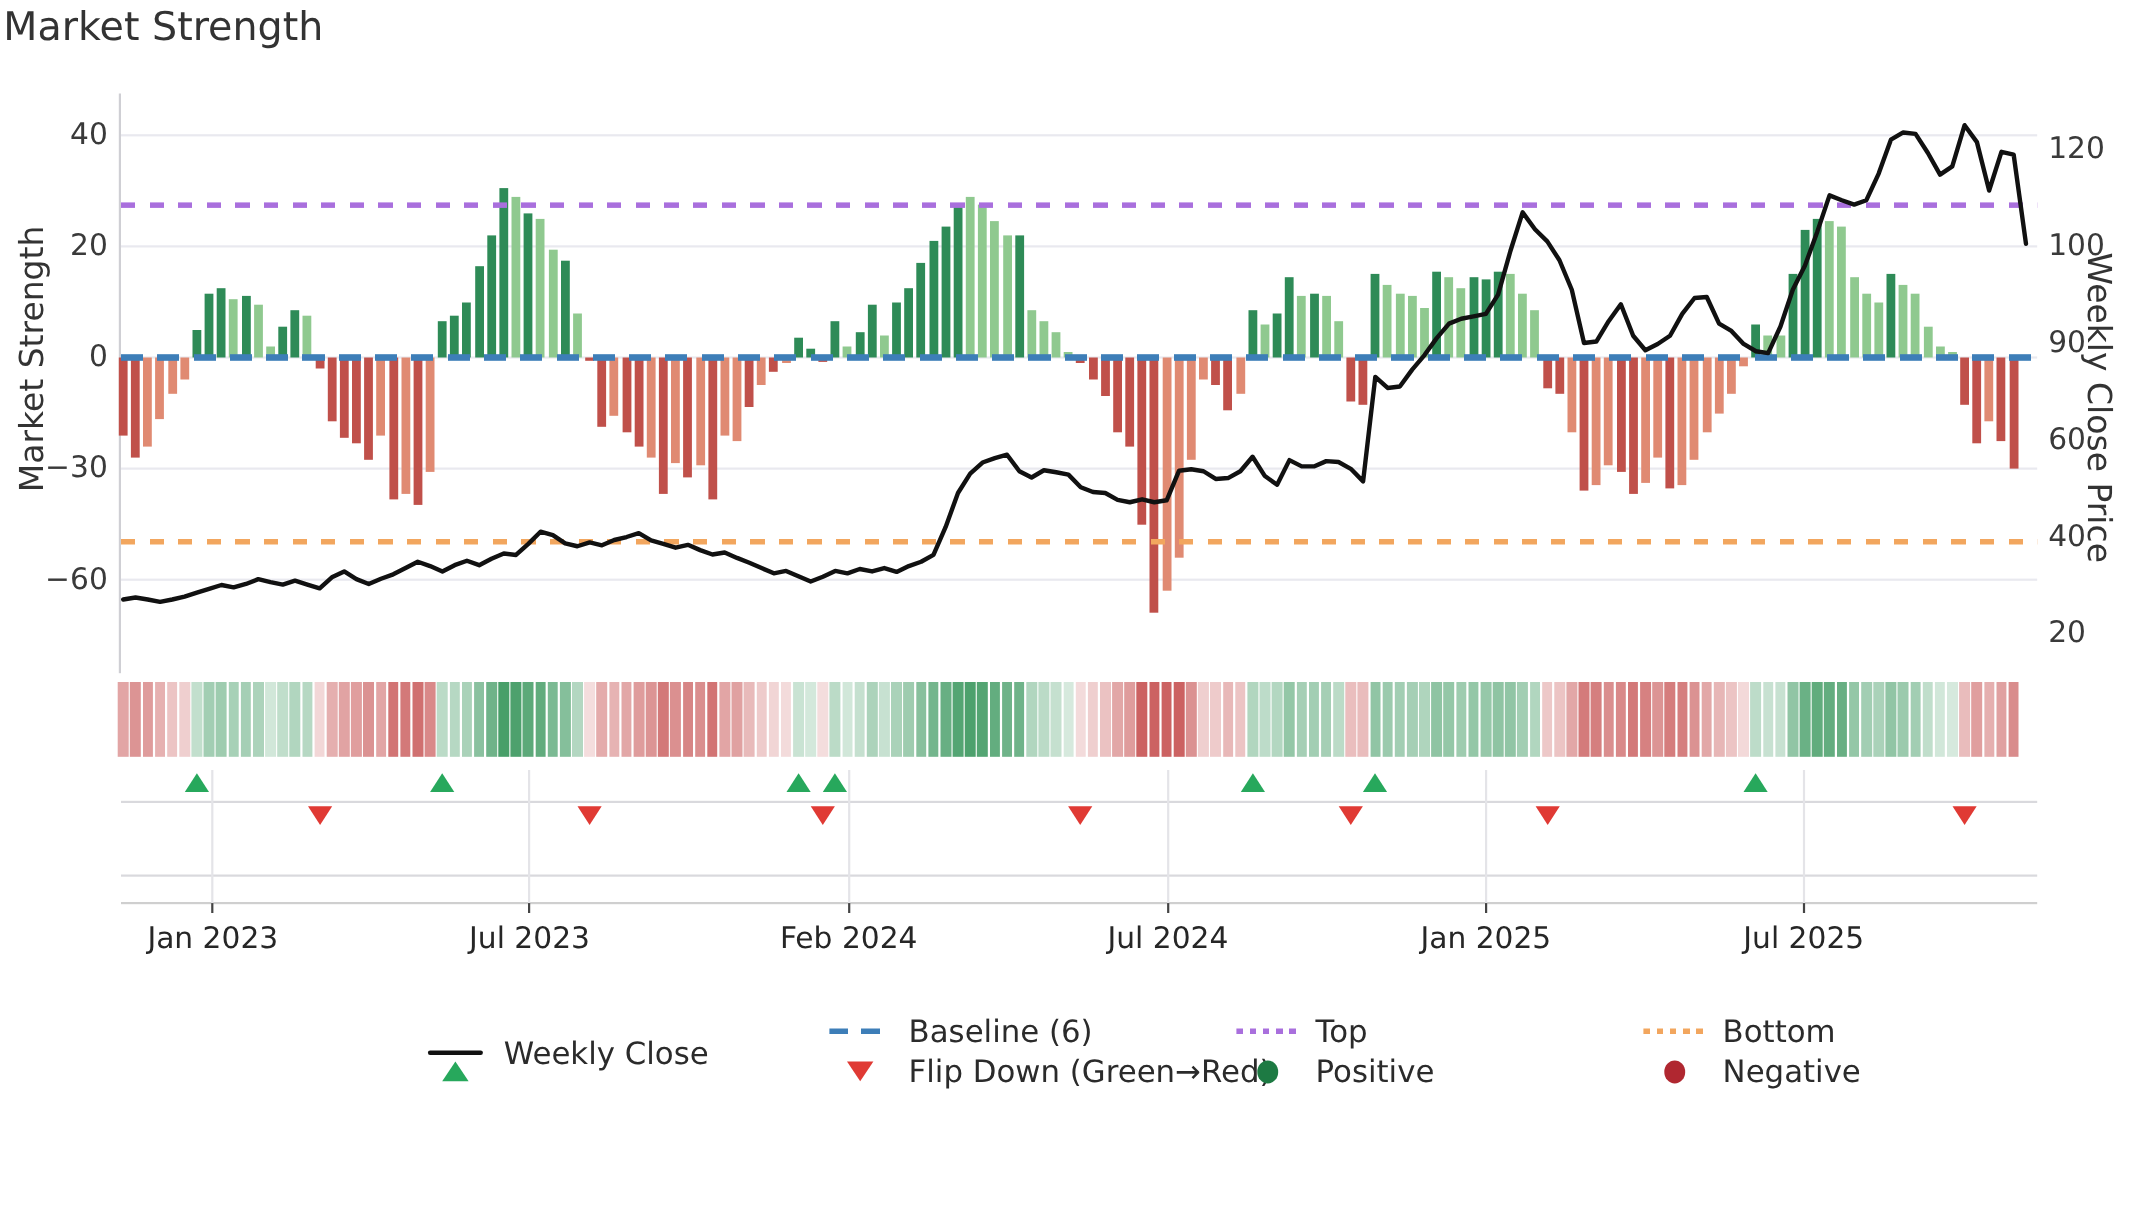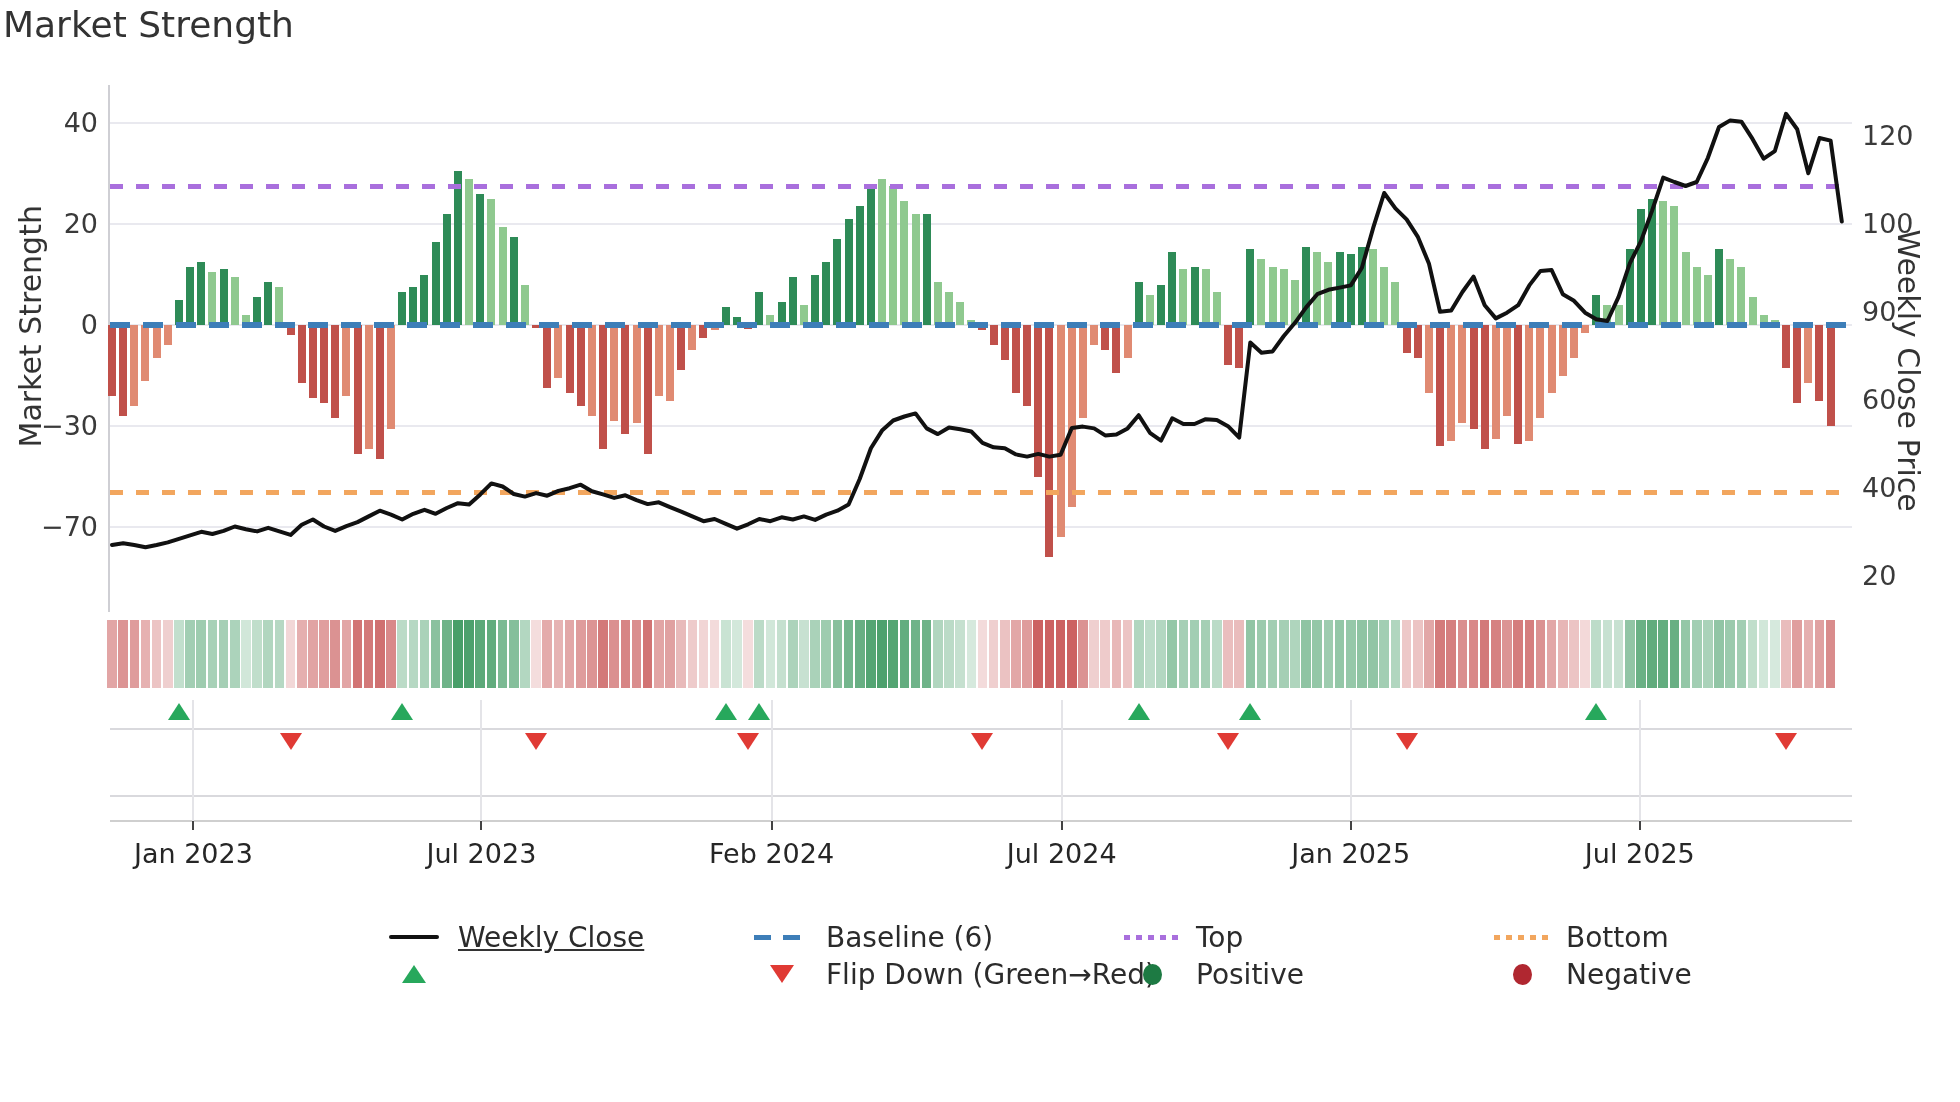--- a/index.html
+++ b/index.html
@@ -46,21 +46,21 @@
       <div class="gridline" style="left: 110px; width: 1742px; top: 122px;"></div>
       <div class="gridline" style="left: 110px; width: 1742px; top: 223px;"></div>
       <div class="gridline" style="left: 110px; width: 1742px; top: 324px;"></div>
       <div class="gridline" style="left: 110px; width: 1742px; top: 425px;"></div>
       <div class="gridline" style="left: 110px; width: 1742px; top: 526px;"></div>
       <div class="spine" style="left: 108px; top: 85px; width: 2px; height: 527px;"></div>
       <div class="ticklabel leftax" style="left: 8px; top: 107px;">40</div>
       <div class="ticklabel leftax" style="left: 8px; top: 208px;">20</div>
       <div class="ticklabel leftax" style="left: 8px; top: 309px;">0</div>
       <div class="ticklabel leftax" style="left: 8px; top: 410px;">−30</div>
-      <div class="ticklabel leftax" style="left: 8px; top: 511px;">−70</div>
+      <div class="ticklabel leftax" style="left: 8px; top: 511px;">−60</div>
       <div class="ticklabel" style="left: 1862px; top: 119.8px;">120</div>
       <div class="ticklabel" style="left: 1862px; top: 207.8px;">100</div>
       <div class="ticklabel" style="left: 1862px; top: 295.8px;">90</div>
       <div class="ticklabel" style="left: 1862px; top: 383.8px;">60</div>
       <div class="ticklabel" style="left: 1862px; top: 471.8px;">40</div>
       <div class="ticklabel" style="left: 1862px; top: 559.8px;">20</div>
       <div class="bar" style="left: 108px; width: 8px; top: 325px; height: 70.7px; background: rgb(192, 80, 74);"></div>
       <div class="bar" style="left: 119.16px; width: 8px; top: 325px; height: 90.9px; background: rgb(192, 80, 74);"></div>
       <div class="bar" style="left: 130.32px; width: 8px; top: 325px; height: 80.8px; background: rgb(224, 138, 114);"></div>
       <div class="bar" style="left: 141.48px; width: 8px; top: 325px; height: 55.55px; background: rgb(224, 138, 114);"></div>
@@ -412,21 +412,21 @@
       <div class="xtick" style="left: 770.556px; top: 821px;"></div>
       <div class="xticklabel" style="left: 771.556px; top: 838px;">Feb 2024</div>
       <div class="xtick" style="left: 1060.72px; top: 821px;"></div>
       <div class="xticklabel" style="left: 1061.72px; top: 838px;">Jul 2024</div>
       <div class="xtick" style="left: 1349.76px; top: 821px;"></div>
       <div class="xticklabel" style="left: 1350.76px; top: 838px;">Jan 2025</div>
       <div class="xtick" style="left: 1638.8px; top: 821px;"></div>
       <div class="xticklabel" style="left: 1639.8px; top: 838px;">Jul 2025</div>
     </div>
   <div id="legend">
-      <div class="legend-item" style="left: 382px; top: 920px; text-decoration: underline;">
+      <div class="legend-item" style="left: 382px; top: 940px;">
         <div class="legend-swatch">
           <div class="sw-line"></div>
         </div>
         <span class="legend-label">Weekly Close</span>
       </div>
       <div class="legend-item" style="left: 750px; top: 920px;">
         <div class="legend-swatch">
           <div class="sw-dashes-blue"></div>
         </div>
         <span class="legend-label">Baseline (6)</span>

